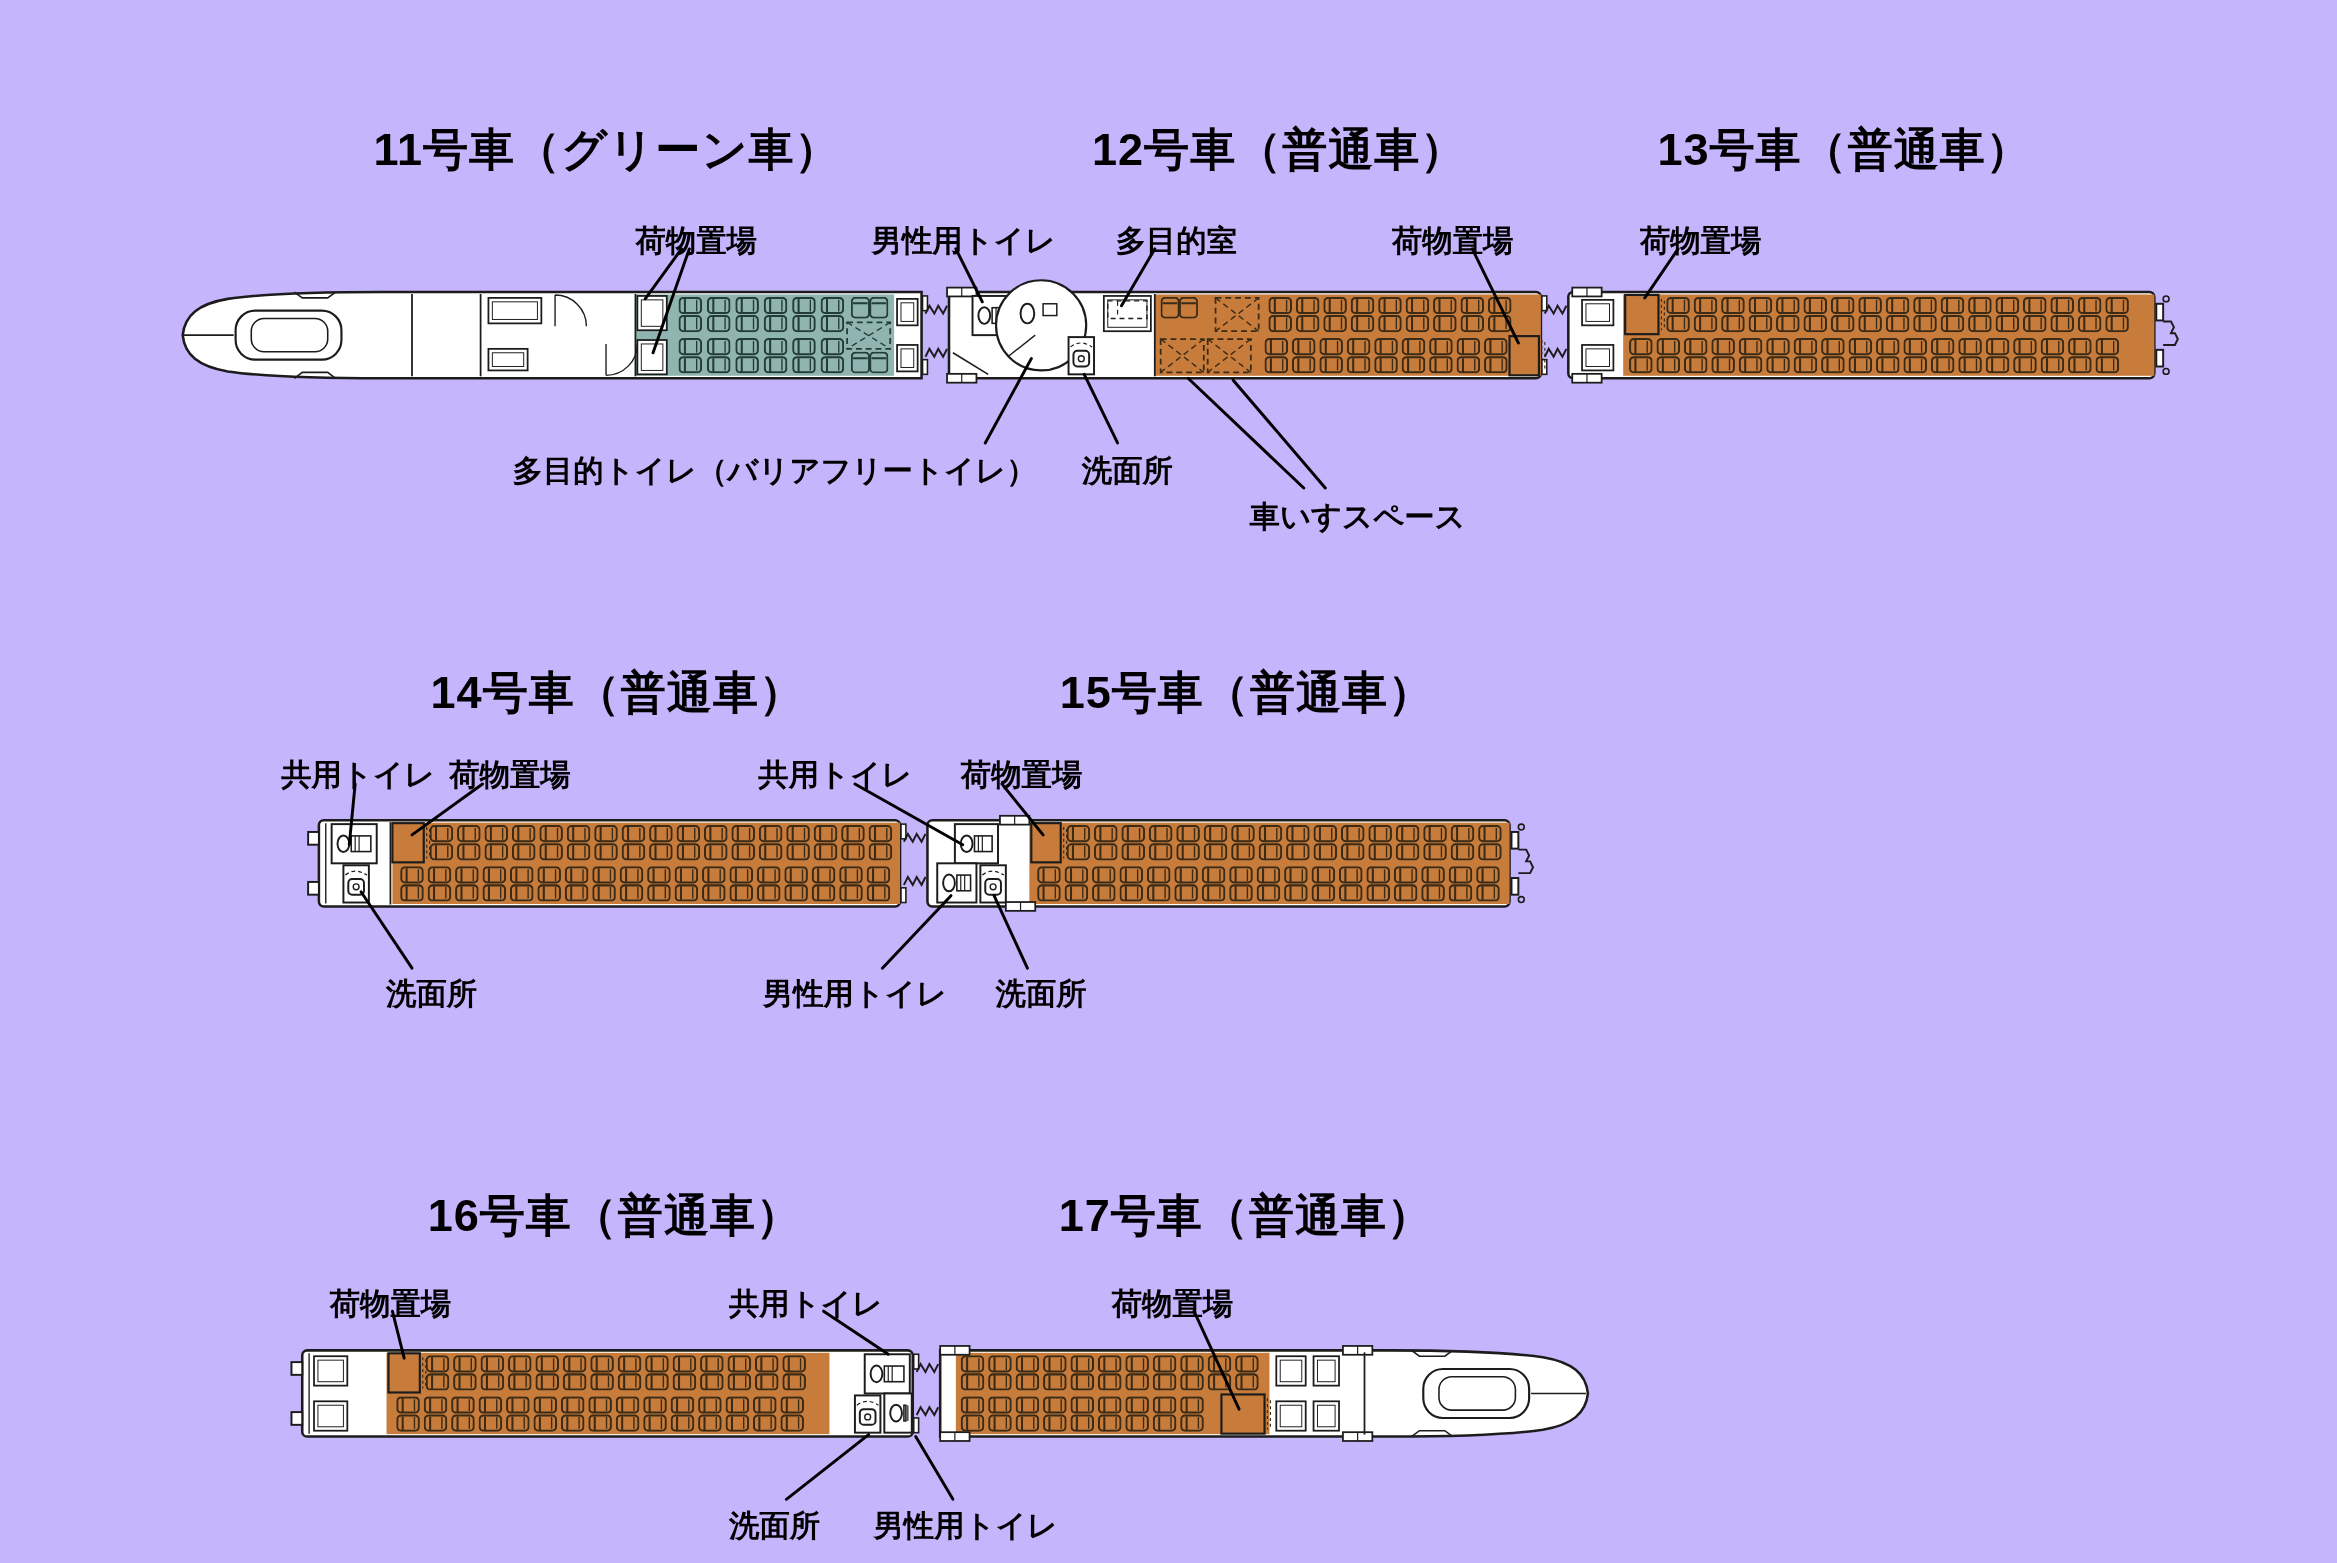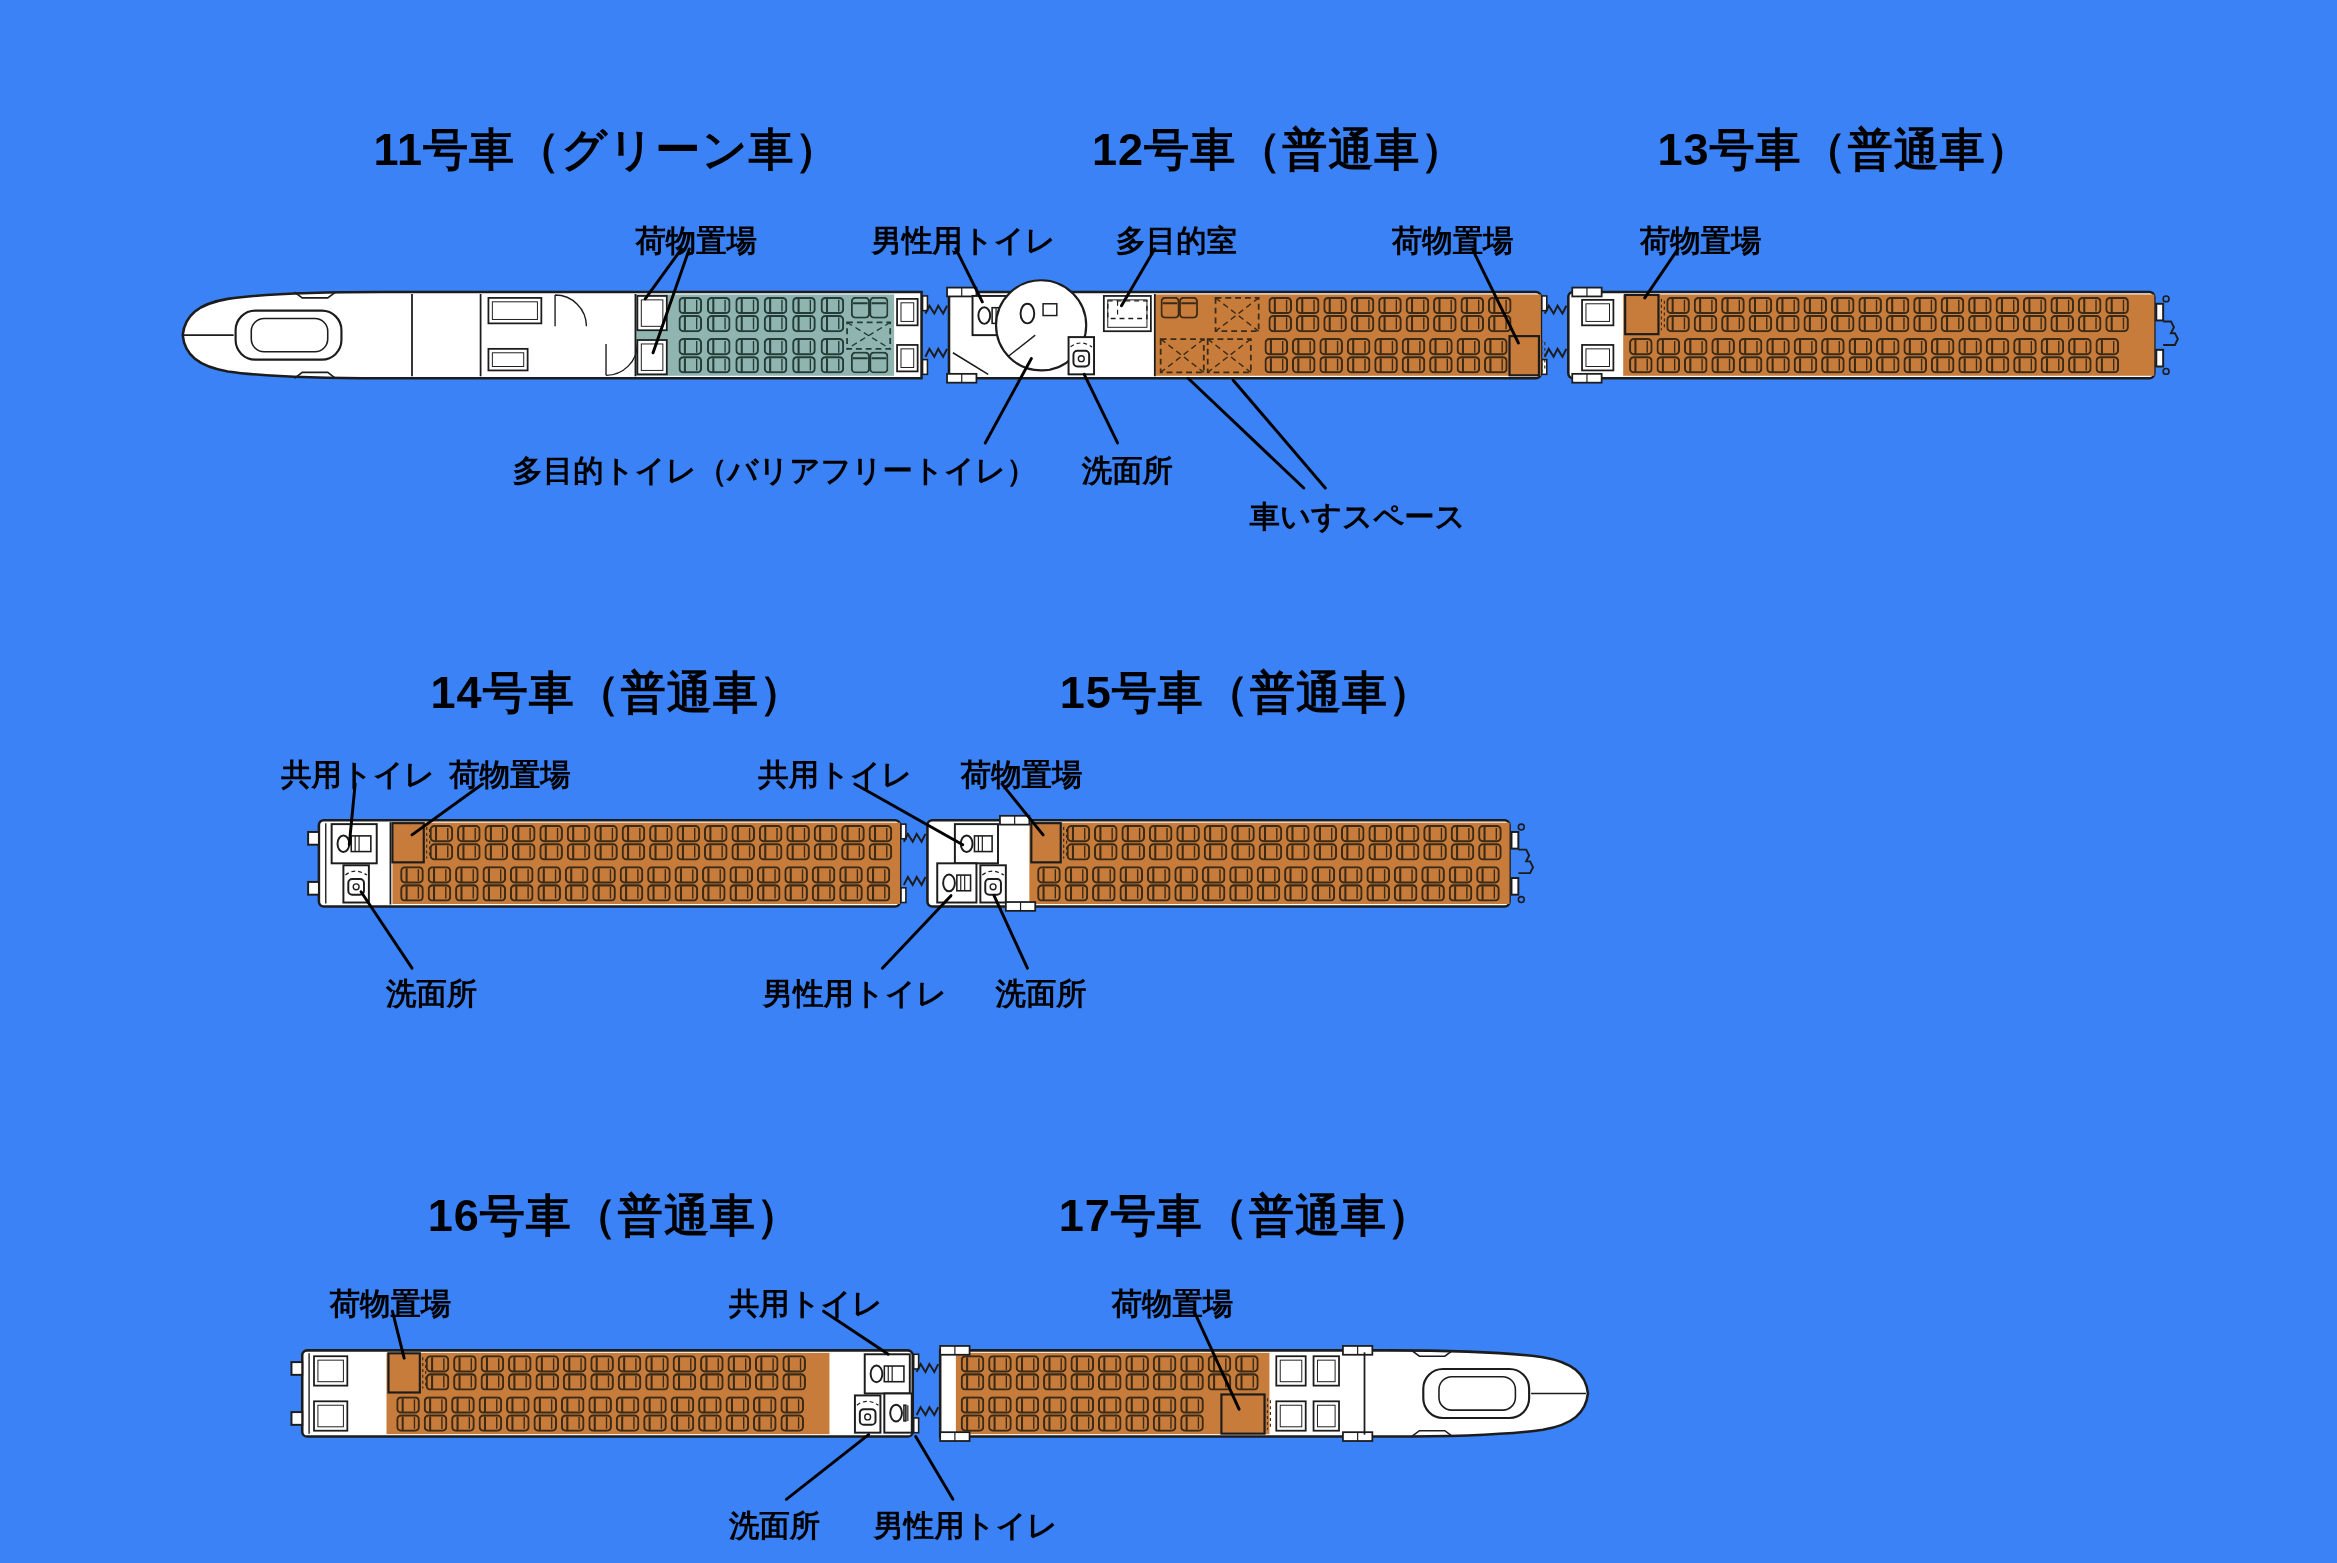--- a/index.html
+++ b/index.html
@@ -1,16 +1,16 @@
 <!DOCTYPE html>
 <html><head>
 <meta charset="utf-8">
 <style>
   html,body{margin:0;padding:0;background:#ffffff;}
-  #stage{position:relative;width:2338px;height:1563px;background:#3b82f6;overflow:hidden;
+  #stage{position:relative;width:2338px;height:1563px;background:#c4b5fd;overflow:hidden;
          font-family:"Liberation Sans","DejaVu Sans",sans-serif;}
   svg text{font-family:"Liberation Sans","DejaVu Sans",sans-serif;fill:#000;}
   text.car-title{font-size:46px;font-weight:800;letter-spacing:1px;}
   text.callout{font-size:31px;font-weight:700;}
 </style>
 </head>
 <body>
 
 <div id="stage">
   <svg id="cv" width="2338" height="1563" viewBox="0 0 2385 1595">

